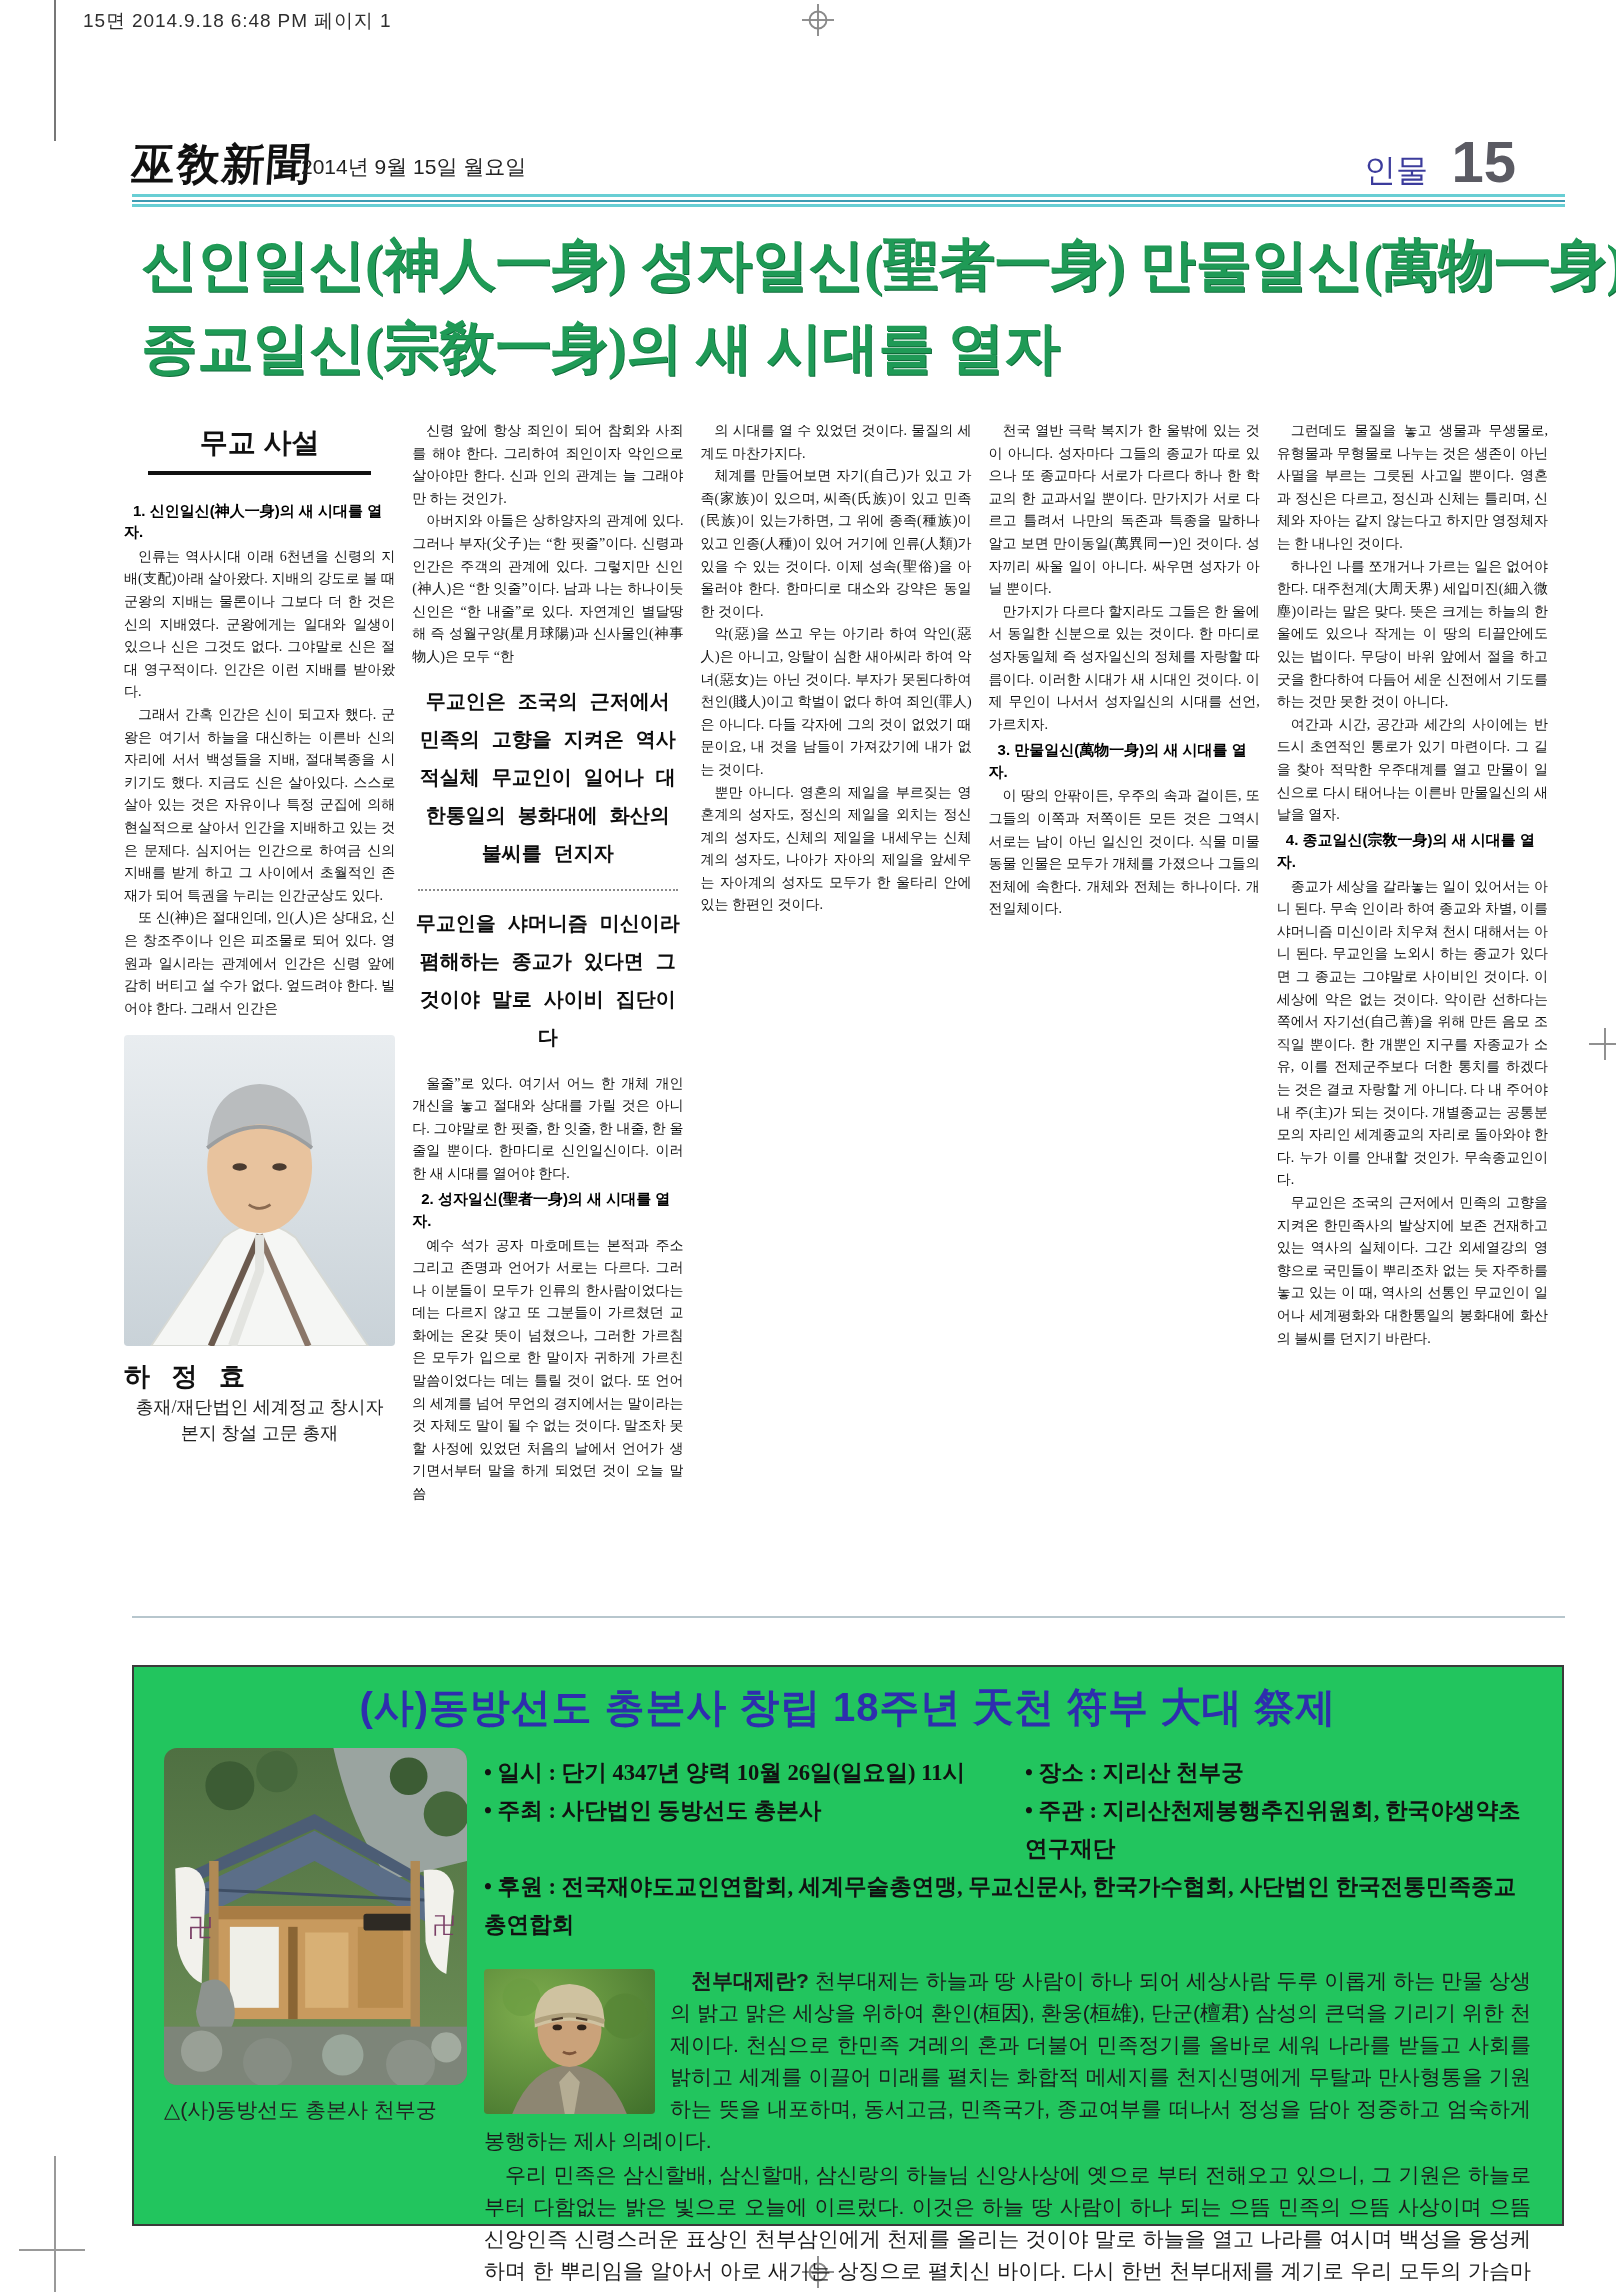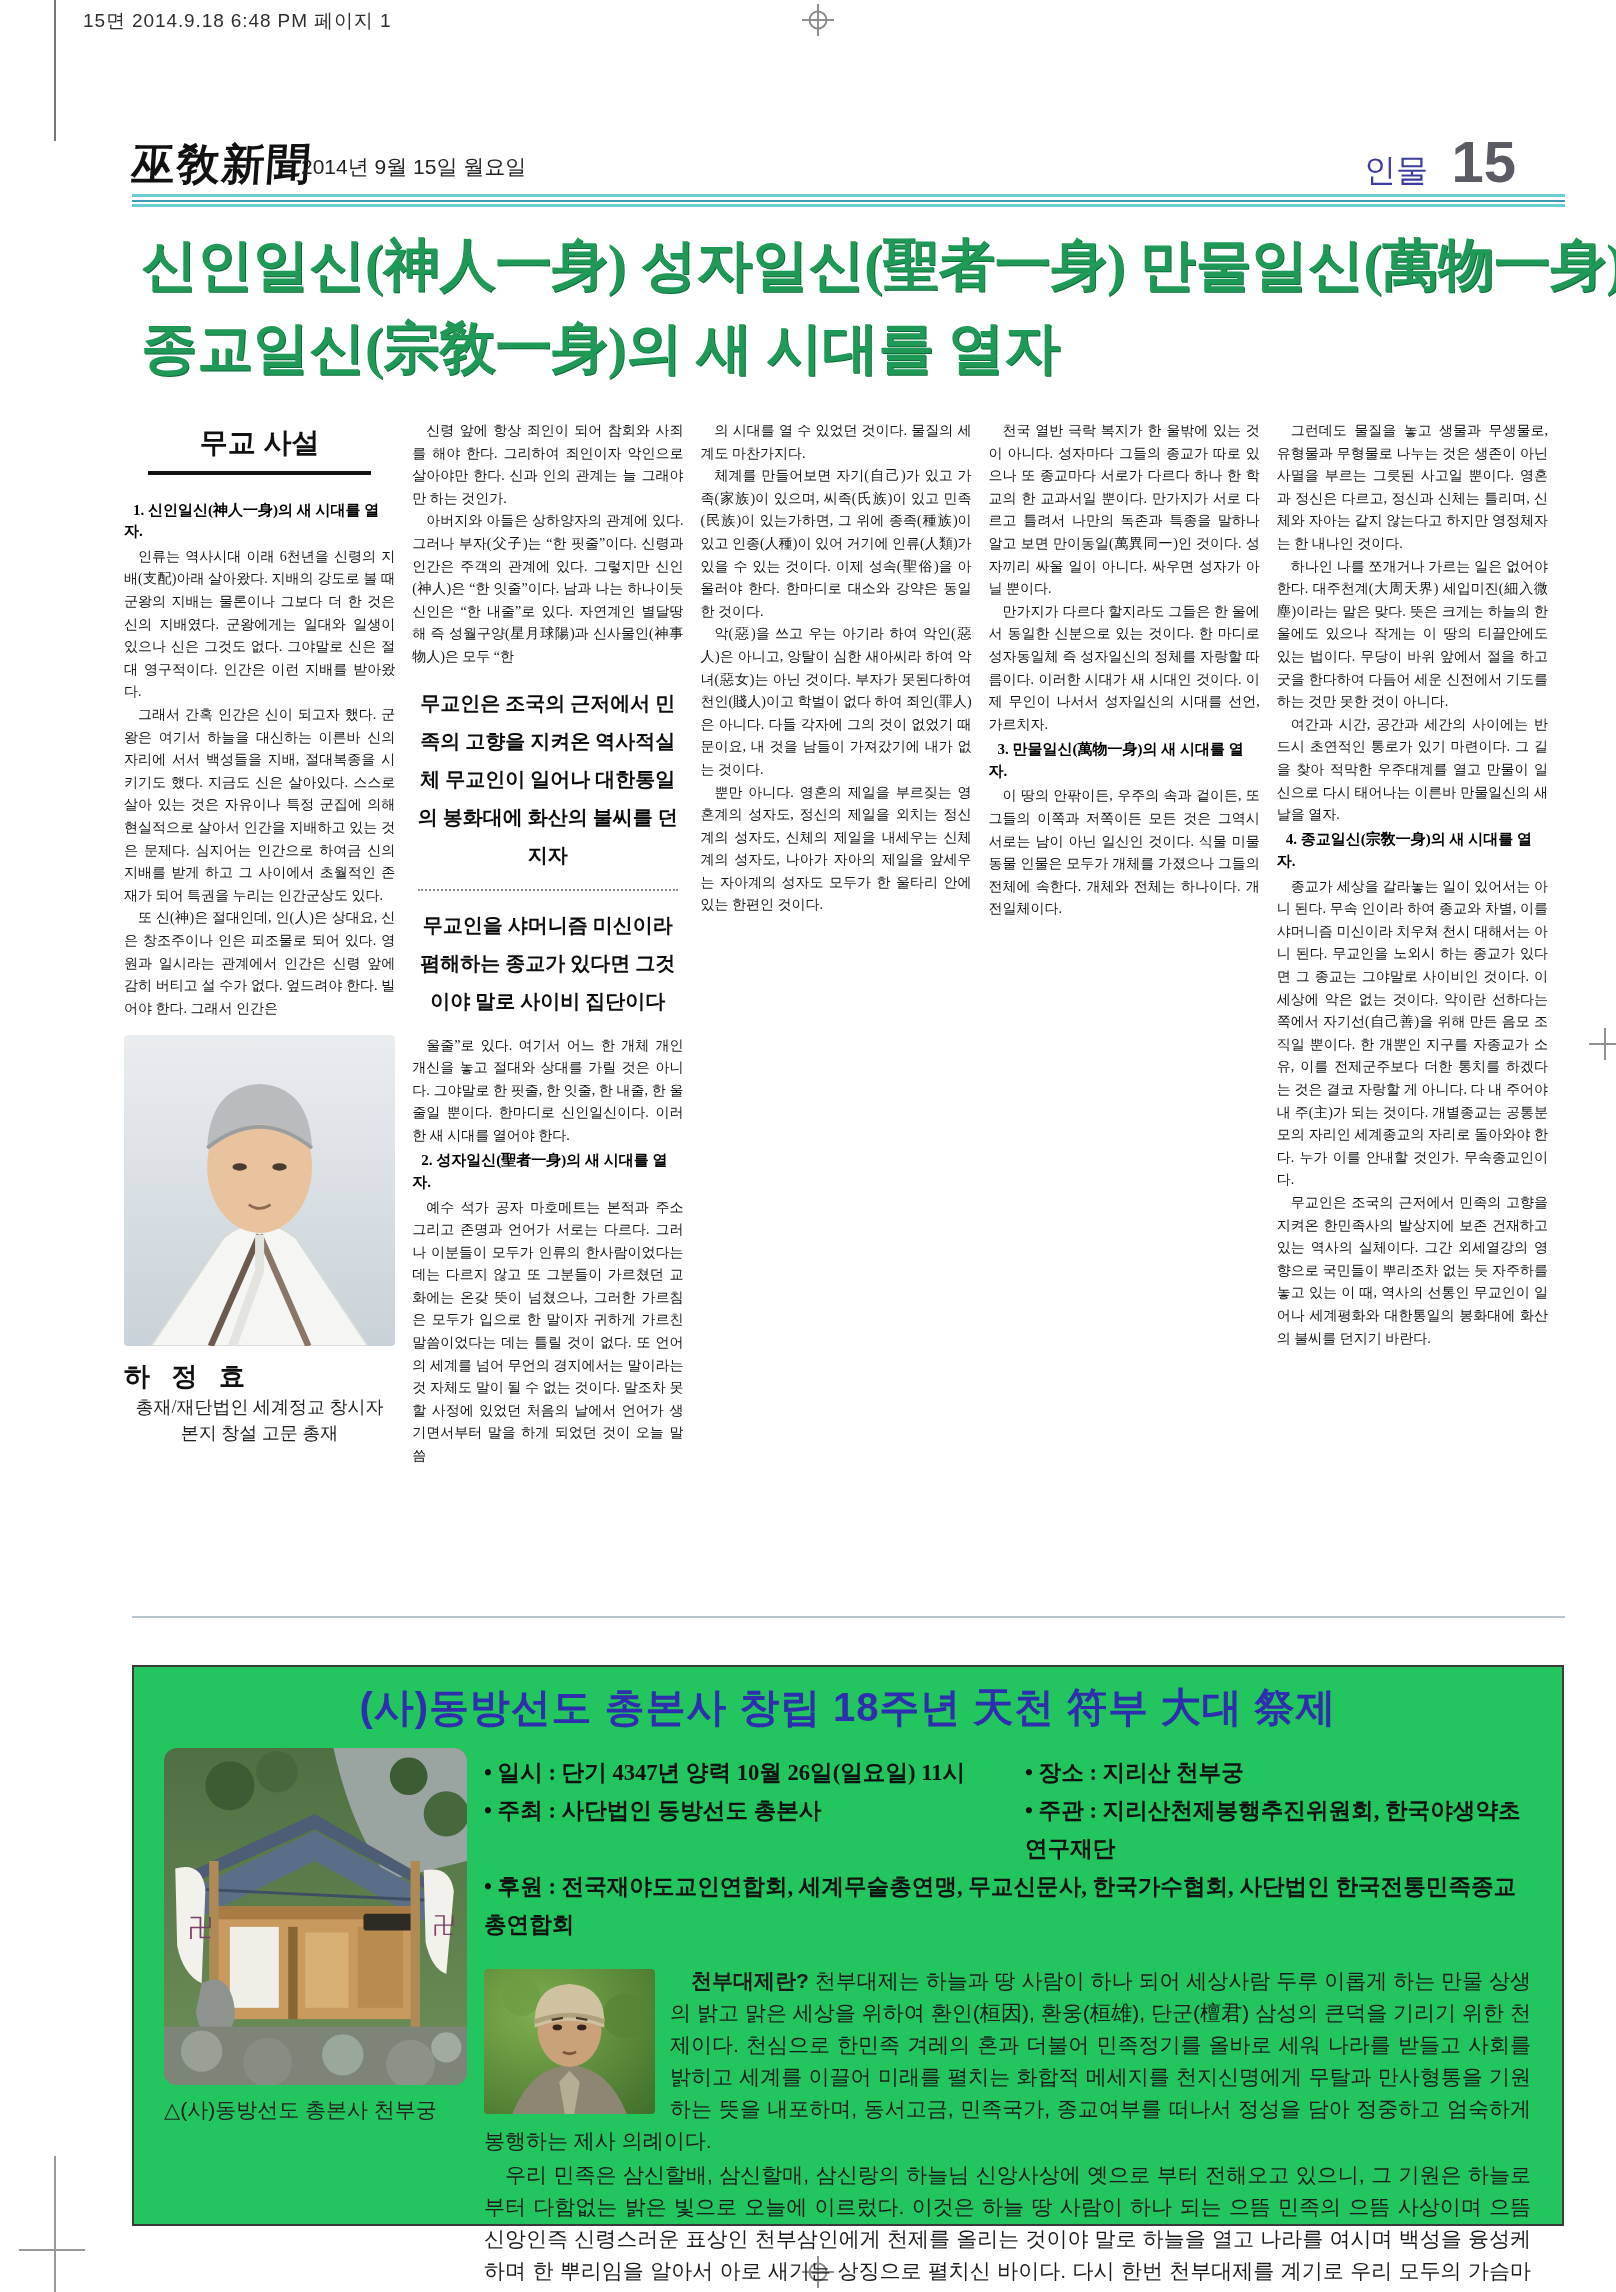--- a/index.html
+++ b/index.html
@@ -39,23 +39,23 @@
   #headline .hl-line{white-space:nowrap;}
 
   
   #article{position:absolute;left:124px;top:420px;width:1424px;height:1217px;display:flex;gap:17px;}
   .col{flex:1 1 0;overflow:hidden;position:relative;}
   #kicker{width:82%;margin:3.8px auto 24.5px auto;text-align:center;font-size:28px;font-weight:bold;color:#111;
           font-family:"Liberation Sans","DejaVu Sans",sans-serif;
           padding-bottom:9.4px;border-bottom:4.7px solid #111;}
   .body-p{margin:0;font-size:14px;line-height:22.6px;text-align:justify;text-indent:1em;color:#151515;}
   .sub-head{font-size:15px;line-height:21.7px;font-weight:bold;color:#000;margin:2.8px 0;
-            font-family:Liberation Serif, serif;text-indent:0.6em;}
+            font-family:Liberation Sans, sans-serif;text-indent:0.6em;}
   .pull-quote{font-size:20px;line-height:38px;font-weight:bold;text-align:center;color:#0d0d0d;
-              font-family:Liberation Serif, serif;margin:15px 0;}
+              font-family:Liberation Mono, monospace;margin:15px 0;}
   .dotted-sep{border-top:2.8px dotted #8b8b8b;margin:9.4px 5.6px 13px 5.6px;}
 
   
   #portrait-fig{margin:15px 0 0 0;width:100%;}
   #portrait-img{width:100%;height:311px;border-radius:3.8px;overflow:hidden;display:block;}
   #portrait-name{font-size:26px;font-weight:bold;letter-spacing:7.5px;margin-top:13px;color:#111;}
   .portrait-cap{text-align:center;font-size:18px;line-height:26px;color:#222;}
 
   
   #pre-ad-rule{position:absolute;left:132px;top:1616px;width:1433px;height:1.9px;background:#b7c6cd;}

